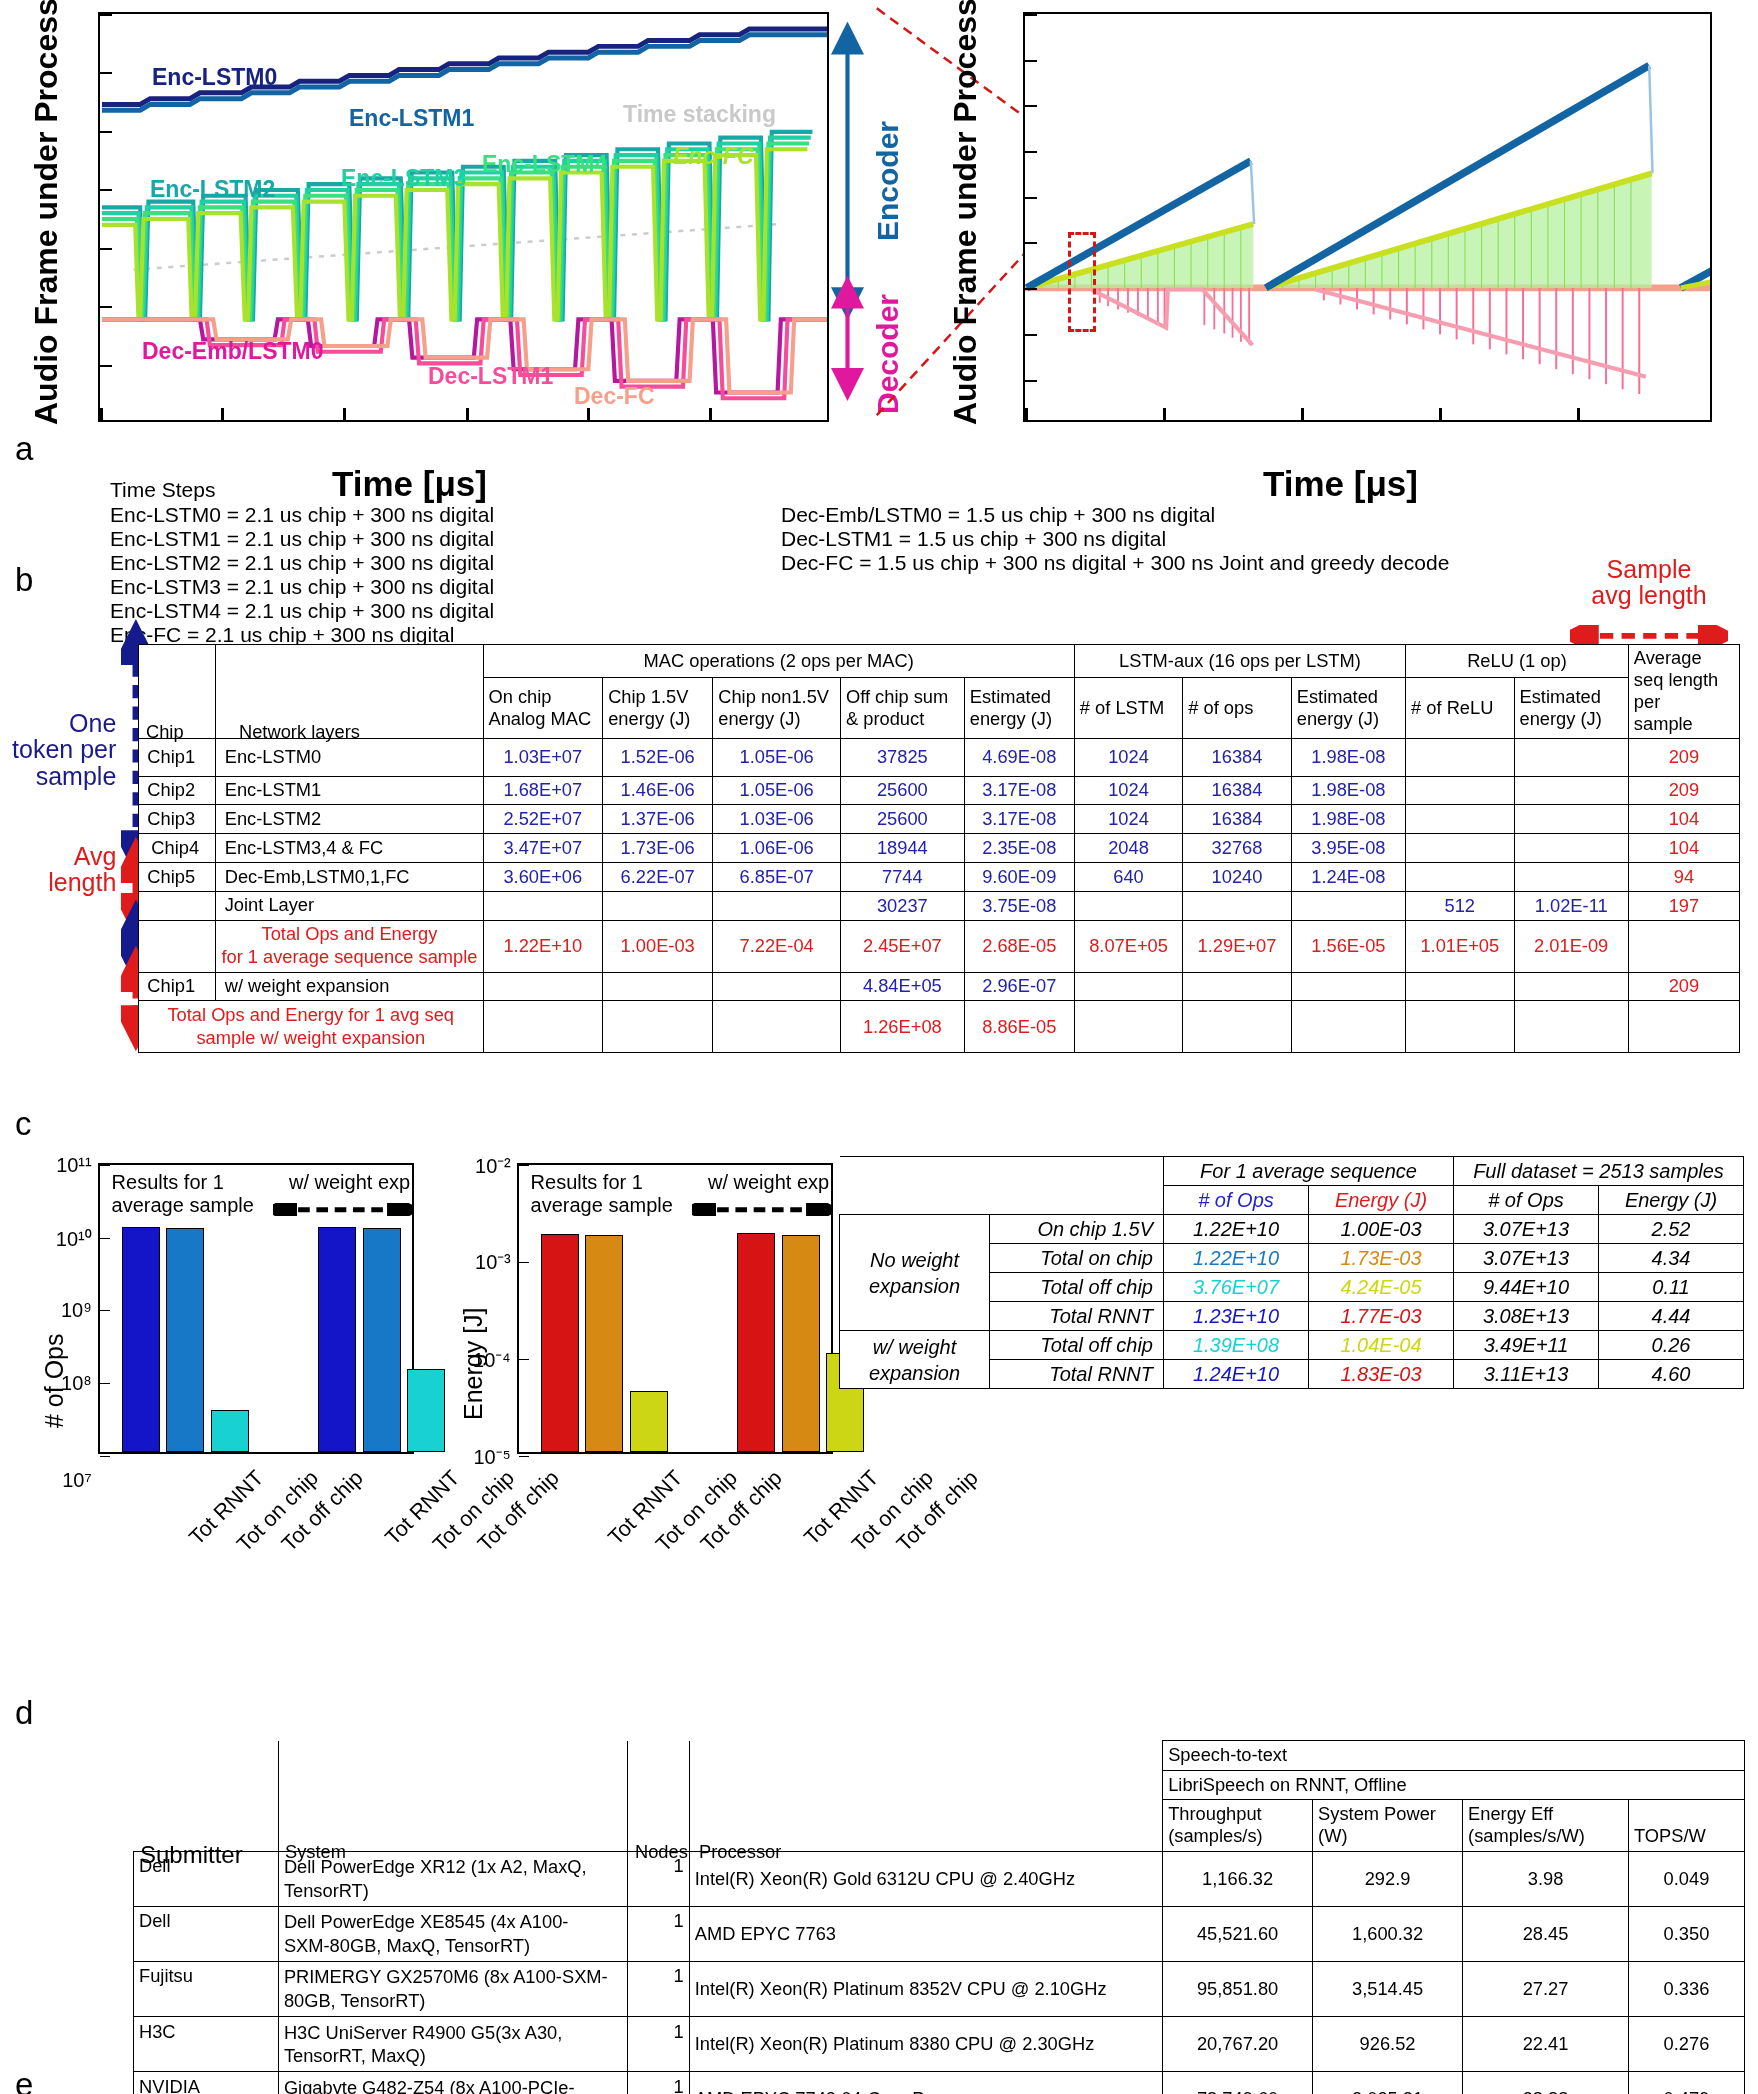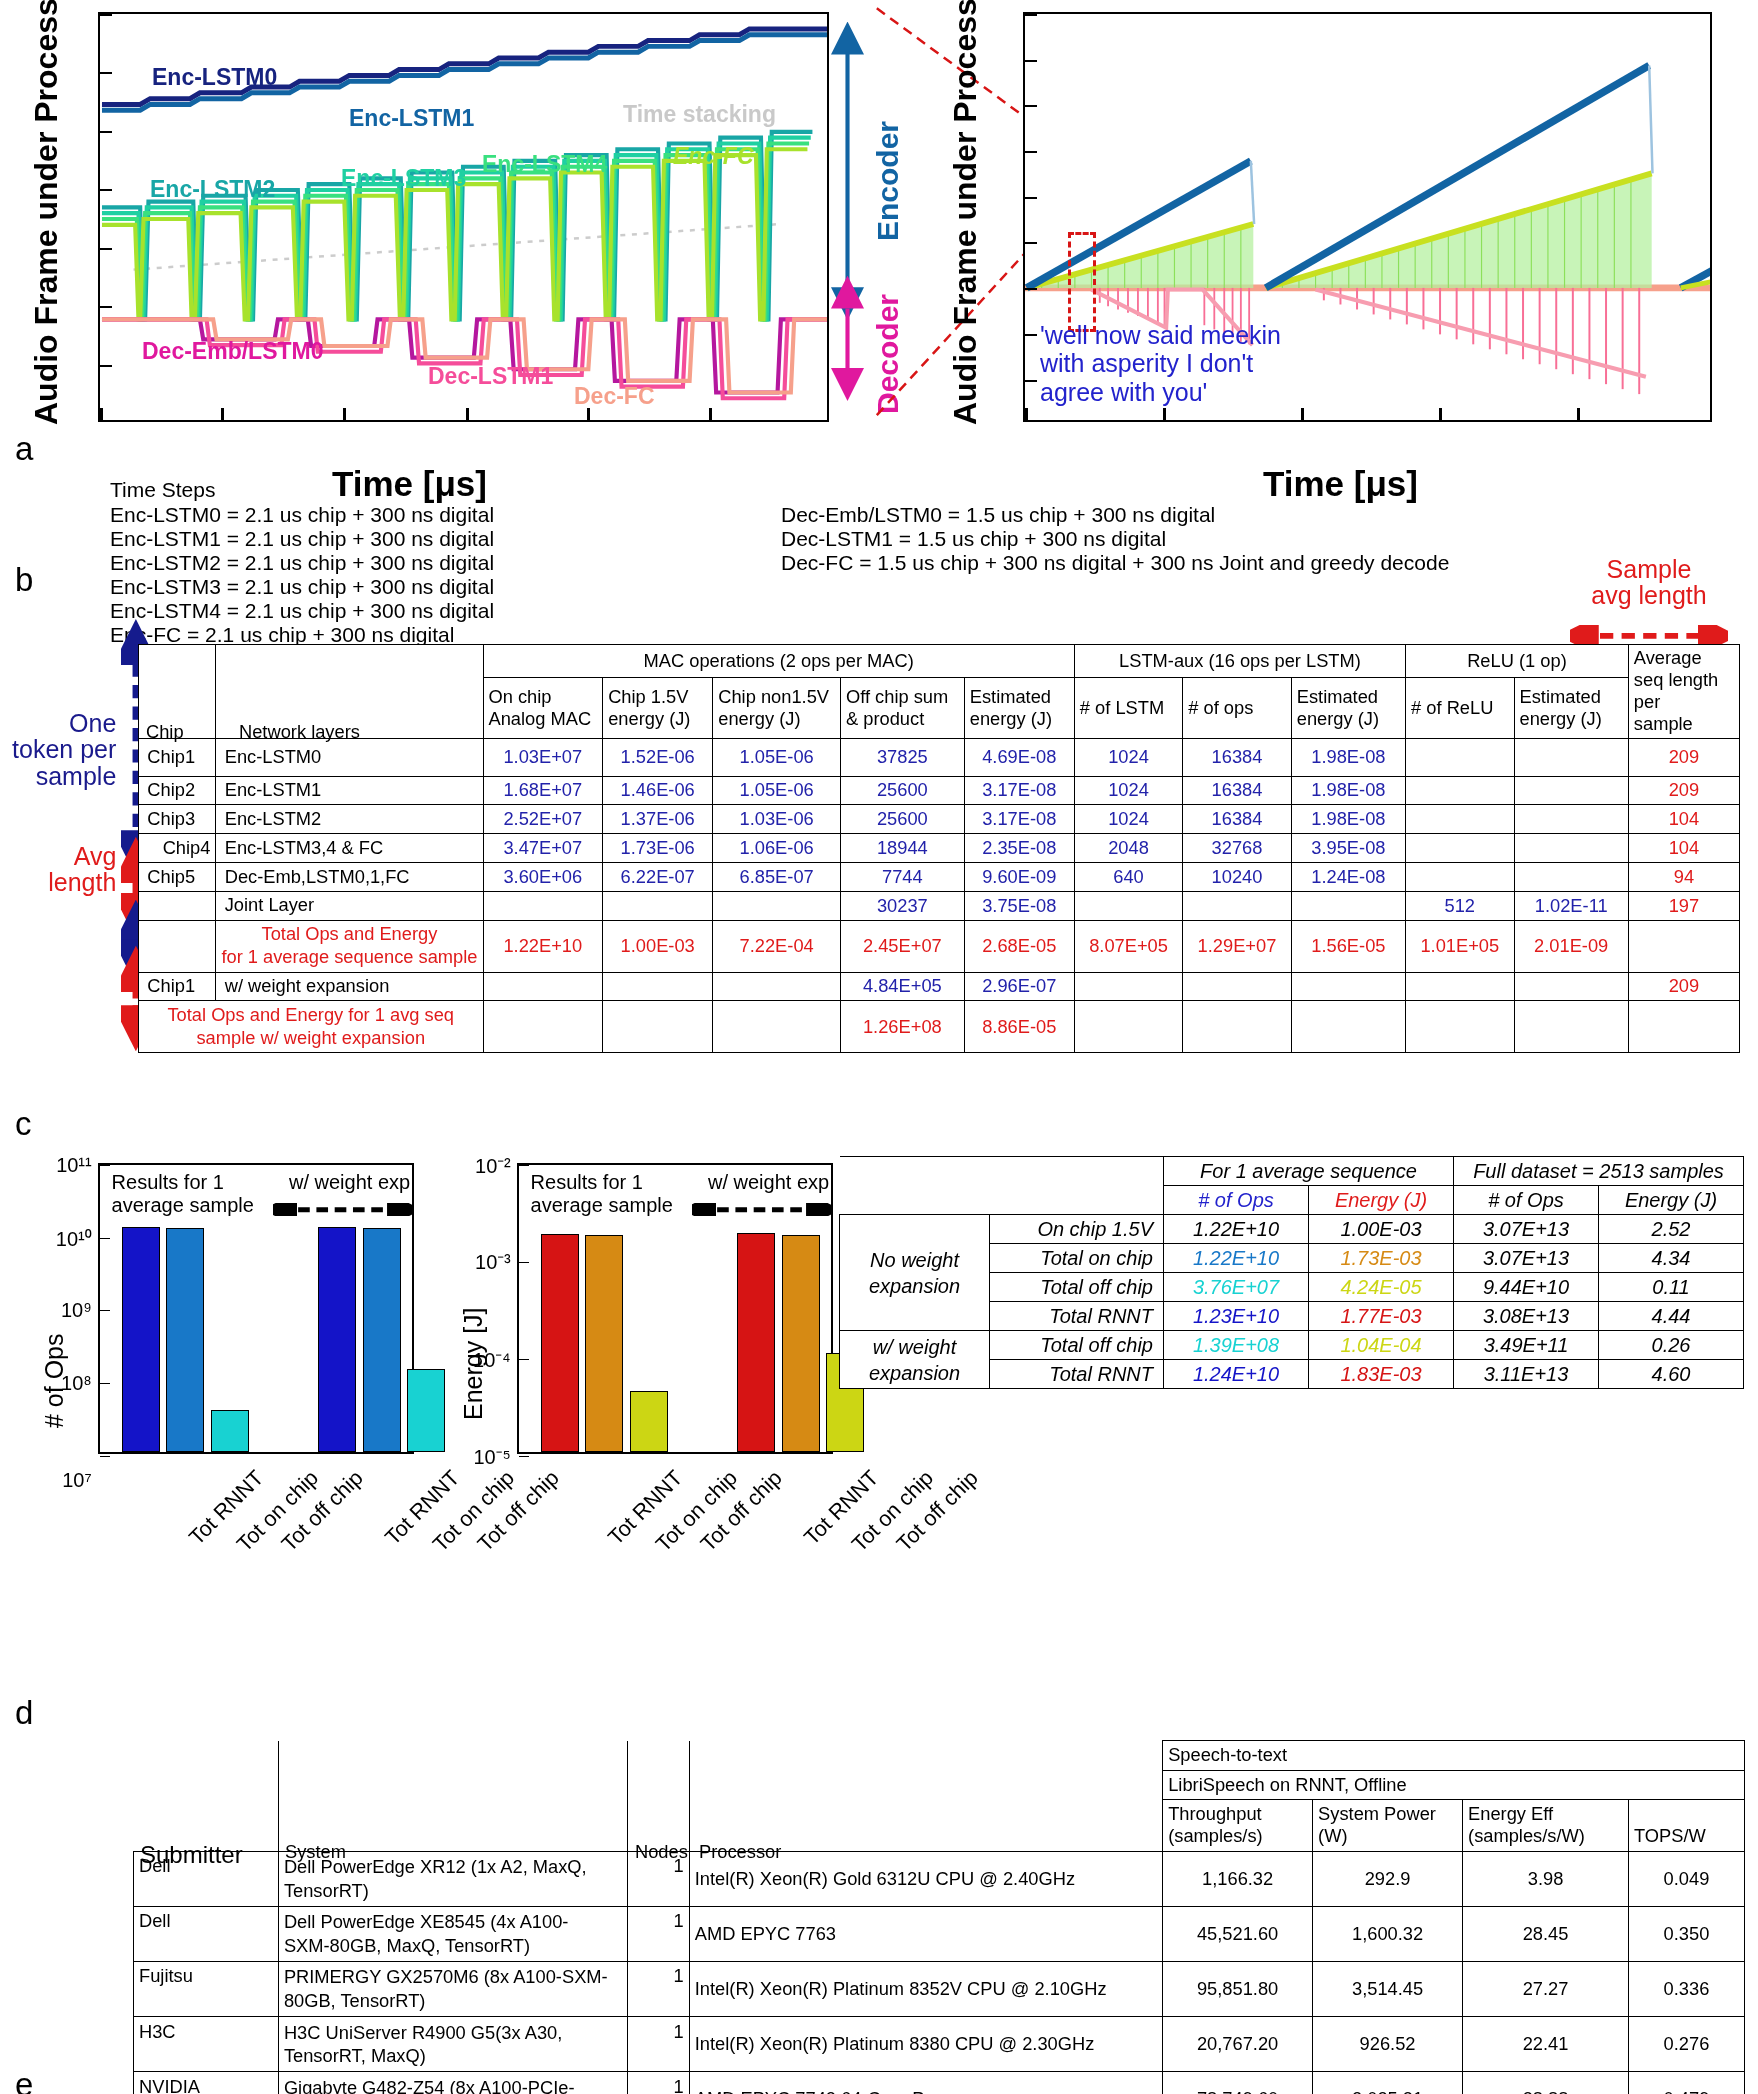--- a/index.html
+++ b/index.html
@@ -303,23 +303,20 @@
           <line x1="680" y1="330" x2="680" y2="440"></line>
             <line x1="700" y1="330" x2="700" y2="446"></line>
           <line x1="720" y1="330" x2="720" y2="452"></line>
             <line x1="740" y1="330" x2="740" y2="458"></line>
         </g>
         <path d="M350,332 L748,437" stroke="#f79db0" stroke-width="5" fill="none"></path>
       </svg>
 
       <div style="position:absolute; left:43px; top:218px; width:28px; height:100px; border:3.3px dashed #d81515;"></div>
 
-      <div class="ann" style="left:15px; top:307px; color:#2222cc; font-weight:400; font-size:25px;">'well now said meekin
-with asperity I don't
-agree with you'</div>
 
       <span class="ytick-mark" style="top:0px;"></span>
       <span class="ytick-mark" style="top:46px;"></span>
       <span class="ytick-mark" style="top:91px;"></span>
       <span class="ytick-mark" style="top:137px;"></span>
       <span class="ytick-mark" style="top:183px;"></span>
       <span class="ytick-mark" style="top:228px;"></span>
       <span class="ytick-mark" style="top:274px;"></span>
       <span class="ytick-mark" style="top:320px;"></span>
       <span class="ytick-mark" style="top:366px;"></span>
@@ -489,21 +486,21 @@
           <td class="blue-val">25600</td>
           <td class="blue-val">3.17E-08</td>
           <td class="blue-val">1024</td>
           <td class="blue-val">16384</td>
           <td class="blue-val">1.98E-08</td>
           <td class="blue-val"></td>
           <td class="blue-val"></td>
           <td class="red-val">104</td>
         </tr>
         <tr>
-          <td style="text-align: right; padding-left: 1px;">Chip4</td>
+          <td style="text-align: center; padding-left: 1px;">Chip4</td>
           <td style="white-space: pre; line-height: 1.25; text-align: left; padding-left: 8.3px;">Enc-LSTM3,4 &amp; FC</td>
           <td class="blue-val">3.47E+07</td>
           <td class="blue-val">1.73E-06</td>
           <td class="blue-val">1.06E-06</td>
           <td class="blue-val">18944</td>
           <td class="blue-val">2.35E-08</td>
           <td class="blue-val">2048</td>
           <td class="blue-val">32768</td>
           <td class="blue-val">3.95E-08</td>
           <td class="blue-val"></td>

